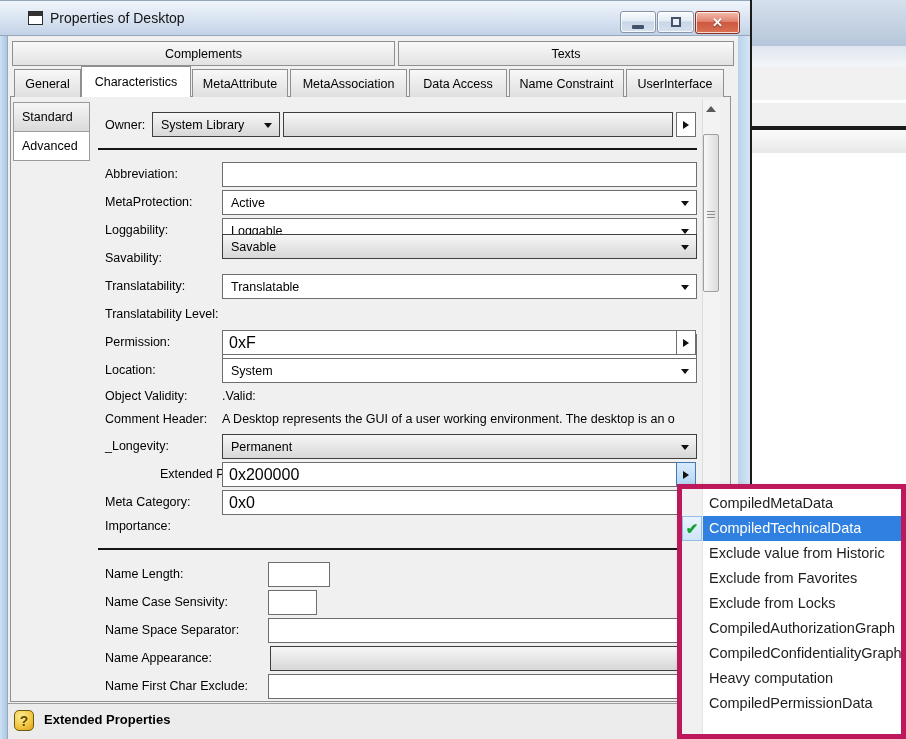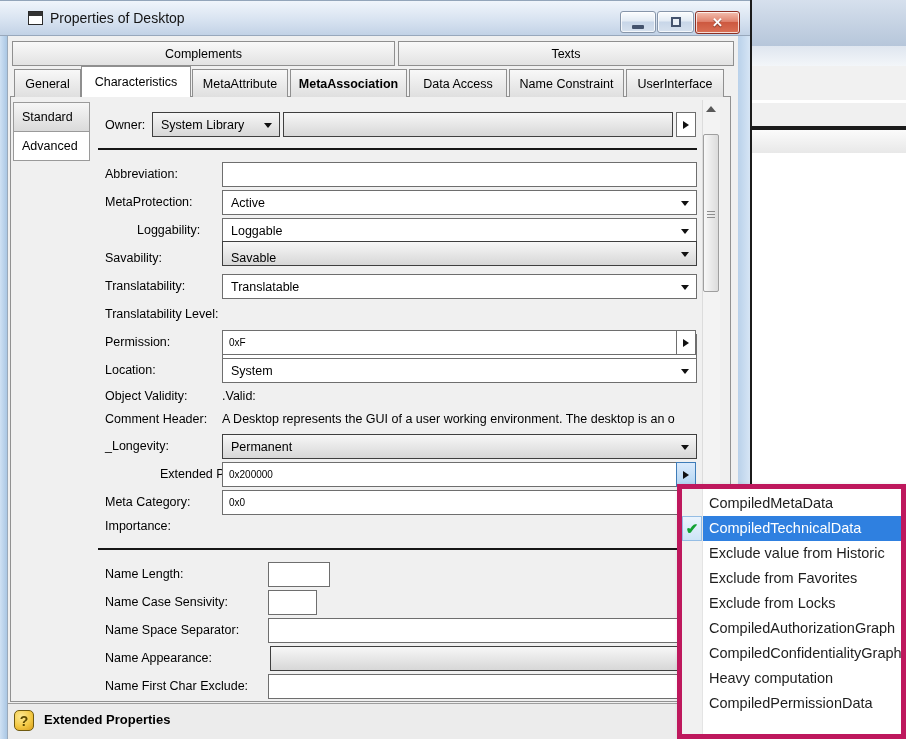--- a/index.html
+++ b/index.html
@@ -41,21 +41,21 @@
   .sidetab.active { background:linear-gradient(#f6f6f6,#dadada); }
 
   
   .label { position:absolute; font-size:12.5px; white-space:nowrap; z-index:2; }
   .static-val { position:absolute; font-size:12.5px; white-space:nowrap; overflow:hidden; z-index:2; }
   .combo { position:absolute; height:25px; border:1px solid #6e6e6e; background:#fff; display:flex; align-items:center;
     padding:0 20px 0 8px; font-size:12.5px; z-index:2; }
   .combo.focused { background:linear-gradient(#f7f7f7,#d7d7d7); border-color:#3f3f3f; }
   .caret { position:absolute; right:7px; top:10px; width:0; height:0;
     border-left:4px solid transparent; border-right:4px solid transparent; border-top:5px solid #101010; }
-  .tinput { position:absolute; height:25px; border:1px solid #6e6e6e; background:#fff; font-size:10px;
+  .tinput { position:absolute; height:25px; border:1px solid #6e6e6e; background:#fff; font-size:16px;
     padding:0 6px; font-family:"Liberation Sans",sans-serif; z-index:2; }
   .abtn { position:absolute; width:20px; height:25px; border:1px solid #6e6e6e; background:#fff;
     display:flex; align-items:center; justify-content:center; z-index:2; }
   .abtn.hot { background:linear-gradient(#daeafc,#b2d5f2); border-color:#3e7cb8; }
   .tri-r { width:0; height:0; border-top:4px solid transparent; border-bottom:4px solid transparent; border-left:6px solid #101010; }
   .sep { position:absolute; height:2px; background:#161616; z-index:2; }
 
   
   .scroll-track { position:absolute; left:702px; top:100px; width:18px; height:600px; background:#f3f3f3; border-left:1px solid #dcdcdc; z-index:2; }
   .scroll-up { position:absolute; left:703px; top:106px; width:16px; height:18px; display:flex; align-items:flex-start; justify-content:center; z-index:3; }
@@ -132,21 +132,21 @@
 
   <div class="tab" style="left:14px;width:67px;">
       <span>General</span>
     </div>
   <div class="tab active" style="left:81px;width:110px;">
       <span>Characteristics</span>
     </div>
   <div class="tab" style="left:192px;width:96px;">
       <span>MetaAttribute</span>
     </div>
-  <div class="tab" style="left:290px;width:117px;font-weight:bold;">
+  <div class="tab" style="left:290px;width:117px;">
       <span>MetaAssociation</span>
     </div>
   <div class="tab" style="left:409px;width:98px;">
       <span>Data Access</span>
     </div>
   <div class="tab" style="left:509px;width:115px;">
       <span>Name Constraint</span>
     </div>
   <div class="tab" style="left:626px;width:98px;">
       <span>UserInterface</span>
@@ -174,28 +174,28 @@
 
   <div class="label" style="left:105px;top:167px;">Abbreviation:</div>
   <input class="tinput" style="left: 222px; top: 162px; width: 475px;" value="">
 
   <div class="label" style="left:105px;top:195px;">MetaProtection:</div>
   <div class="combo" style="left:222px;top:190px;width:475px;">
     <span>Active</span>
     <span class="caret"></span>
   </div>
 
-  <div class="label" style="left:105px;top:223px;margin-left:32px;">Loggability:</div>
+  <div class="label" style="left:105px;top:223px;">Loggability:</div>
   <div class="combo" style="left:222px;top:218px;width:475px;">
     <span>Loggable</span>
     <span class="caret"></span>
   </div>
 
   <div class="label" style="left:105px;top:251px;">Savability:</div>
-  <div class="combo focused" style="left:222px;top:241px;width:475px;align-items:flex-end;">
+  <div class="combo focused" style="left:222px;top:234px;width:475px;">
     <span>Savable</span>
     <span class="caret"></span>
   </div>
 
   <div class="label" style="left:105px;top:279px;">Translatability:</div>
   <div class="combo" style="left:222px;top:274px;width:475px;">
     <span>Translatable</span>
     <span class="caret"></span>
   </div>
 

